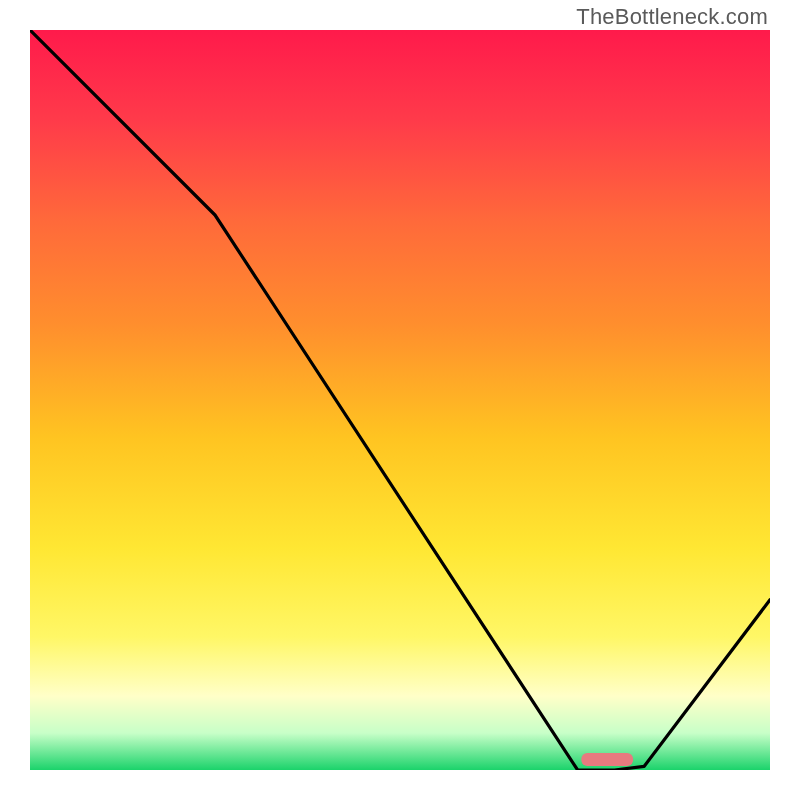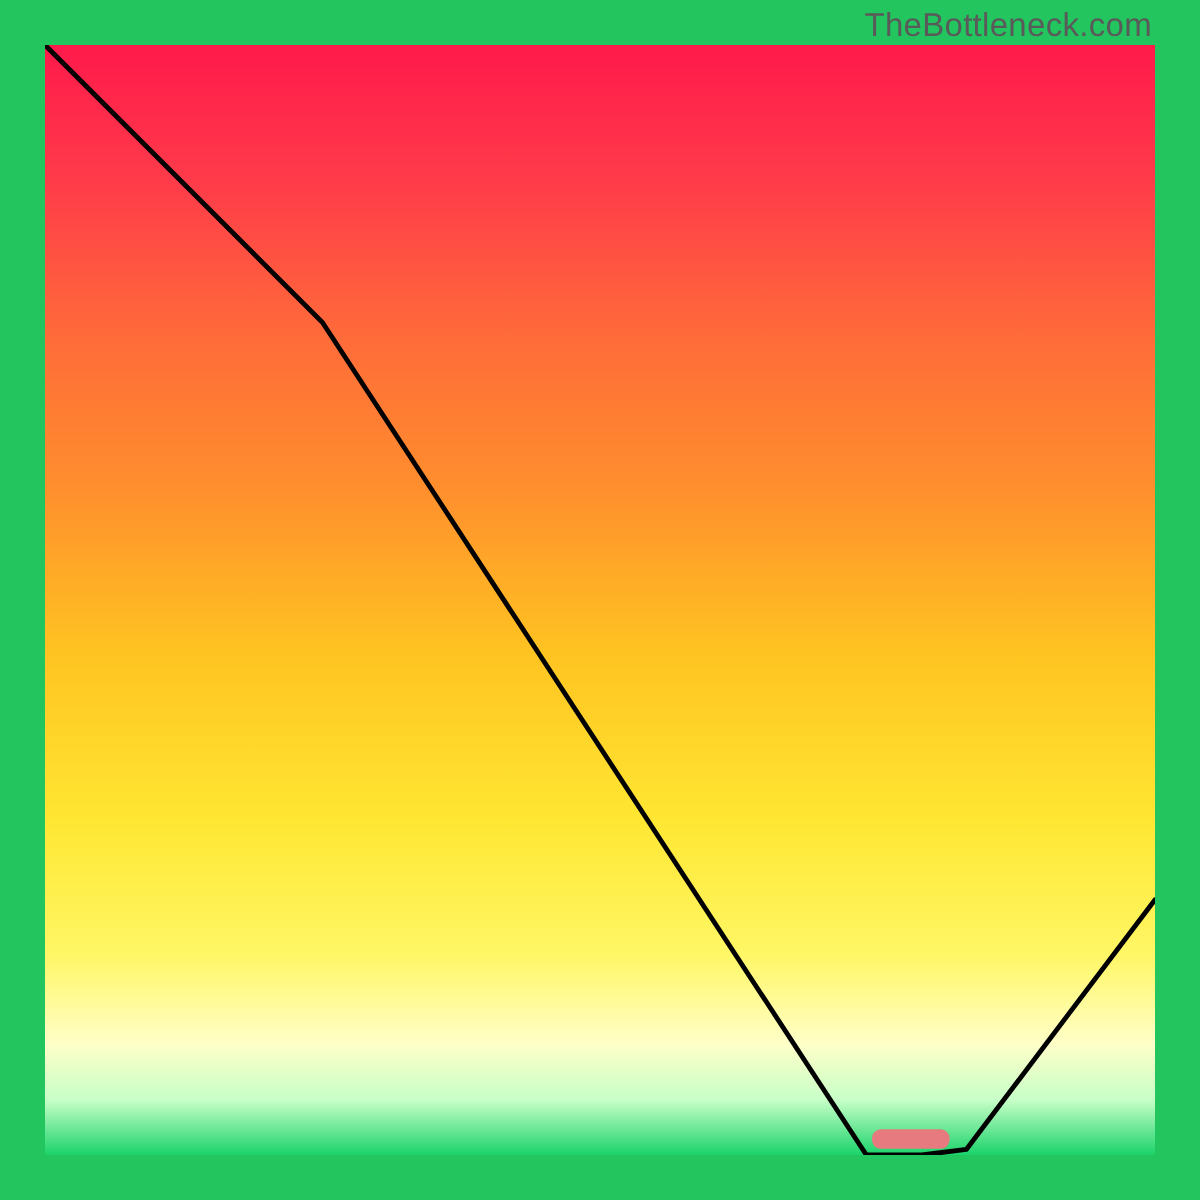--- a/index.html
+++ b/index.html
@@ -7,21 +7,21 @@
     padding: 0;
     width: 800px;
     height: 800px;
     background: #000;
     font-family: Arial, Helvetica, sans-serif;
   }
   .frame {
     position: relative;
     width: 800px;
     height: 800px;
-    background: #22c55e;
+    background: #ffffff;
   }
   .plot {
     position: absolute;
     left: 30px;
     top: 30px;
     width: 740px;
     height: 740px;
     overflow: hidden;
   }
   .watermark {

